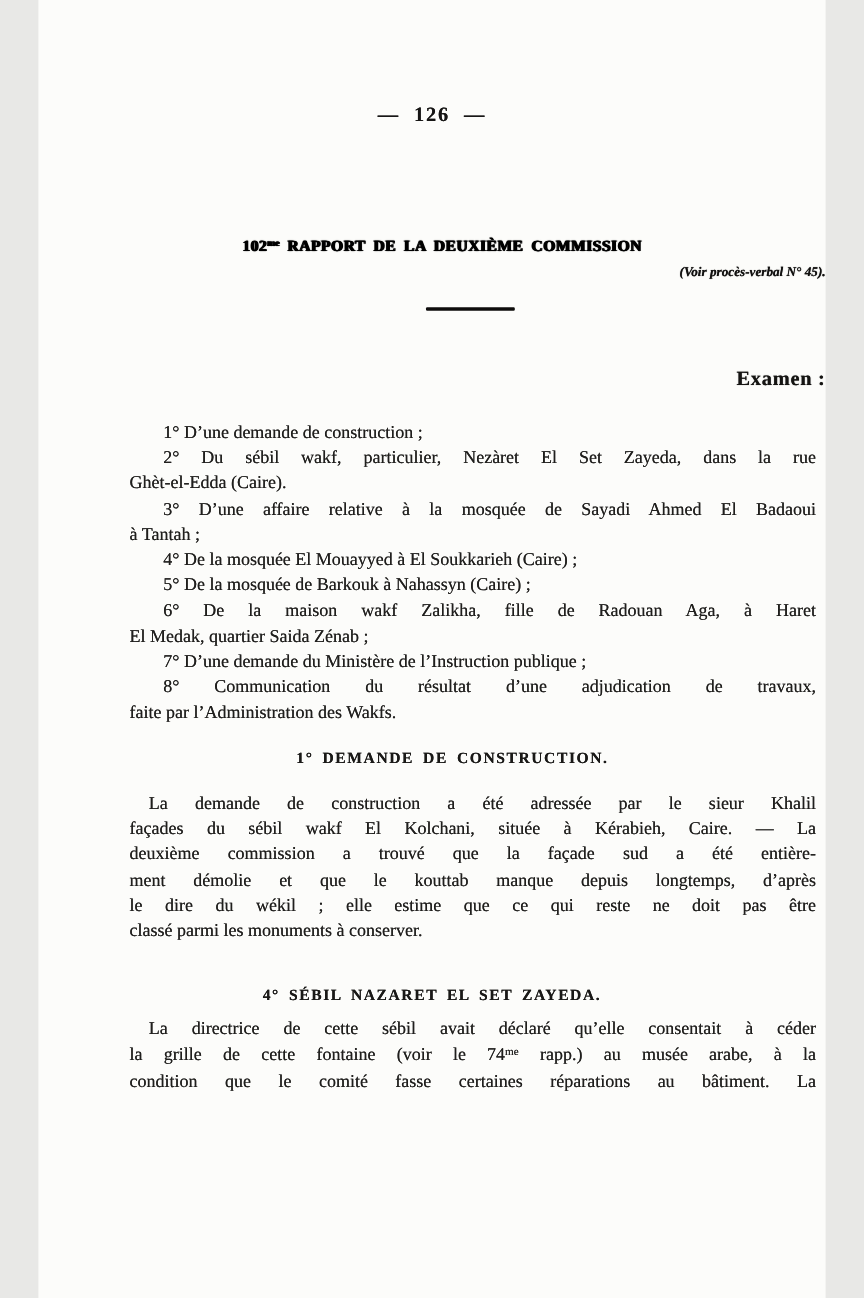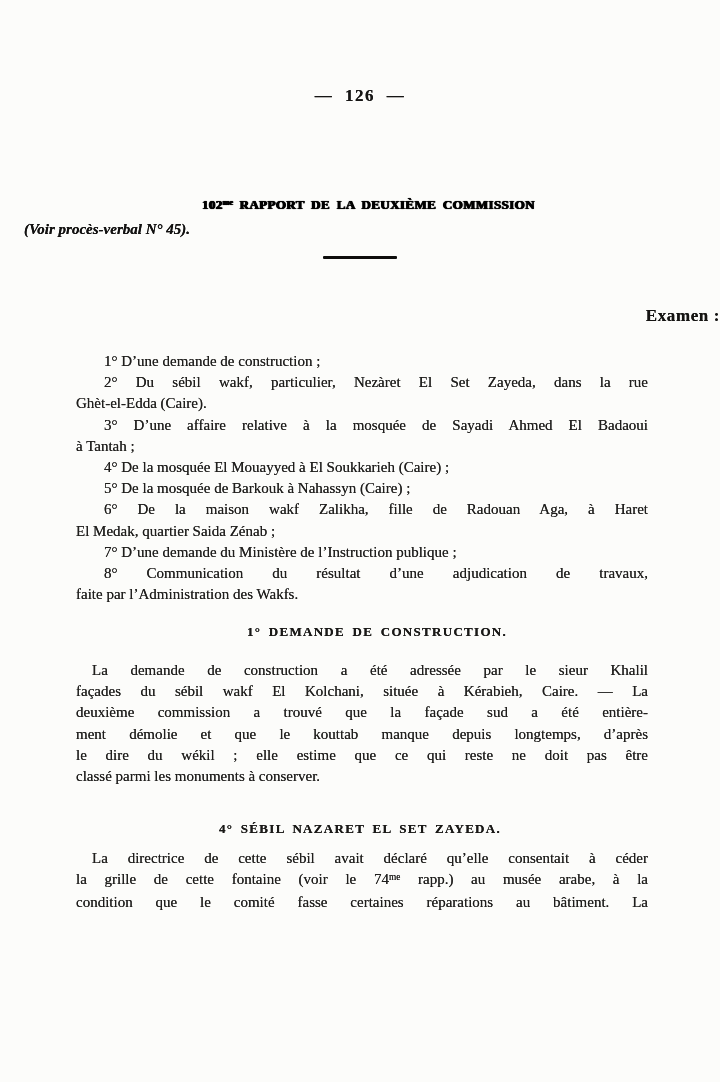--- a/index.html
+++ b/index.html
@@ -1,18 +1,18 @@
 <!DOCTYPE html>
 <html><head>
 <meta charset="utf-8">
 <style>
   html,body{margin:0;padding:0;background:#e8e8e6;}
   .page{
     position:relative;
-    width:720px;height:1082px;
+    width:656px;height:1082px;
     margin:0 auto;
     background:#fcfcfa;
     font-family:"Liberation Serif","DejaVu Serif",serif;
     color:#201f1d;
     overflow:hidden;
   }
   .ink{ text-shadow:0 0 .5px rgba(20,20,20,.85); }
 
   .page-number{
     position:absolute;top:86px;left:0;right:0;
@@ -22,21 +22,21 @@
 
   .header-title{
     position:absolute;top:197px;left:0;right:0;
     text-align:center;font-size:13px;font-weight:700;
     letter-spacing:.4px;word-spacing:3px;color:#000;
     text-shadow:0 0 1px #000, .6px 0 0 #000, -.6px 0 0 #000;
     margin-left:17px;
   }
   .header-subtitle{
     position:absolute;top:221px;left:0;right:0;
-    text-align:left;font-size:15px;font-style:italic;font-weight:700;
+    text-align:right;font-size:11px;font-style:italic;font-weight:700;
     color:#121110;text-shadow:0 0 .6px #111;padding-left:24px;
   }
   .rule{
     position:absolute;top:256px;left:323px;width:74px;height:3px;
     background:#0e0d0c;border-radius:1px;
   }
 
   .examen-heading{
     position:absolute;top:306px;left:0;right:0;
     text-align:right;font-size:17px;font-weight:700;

